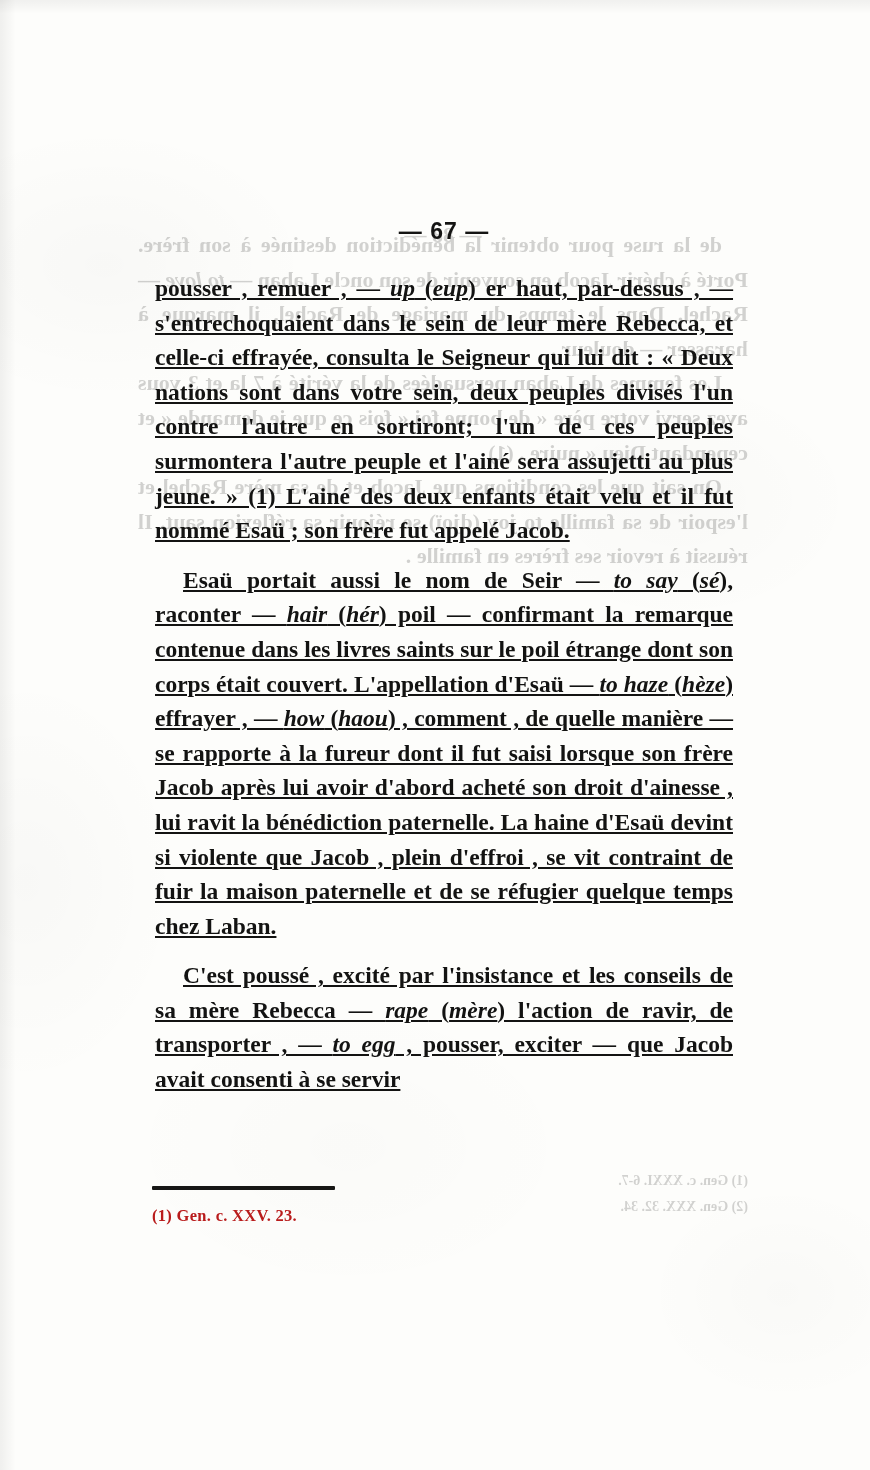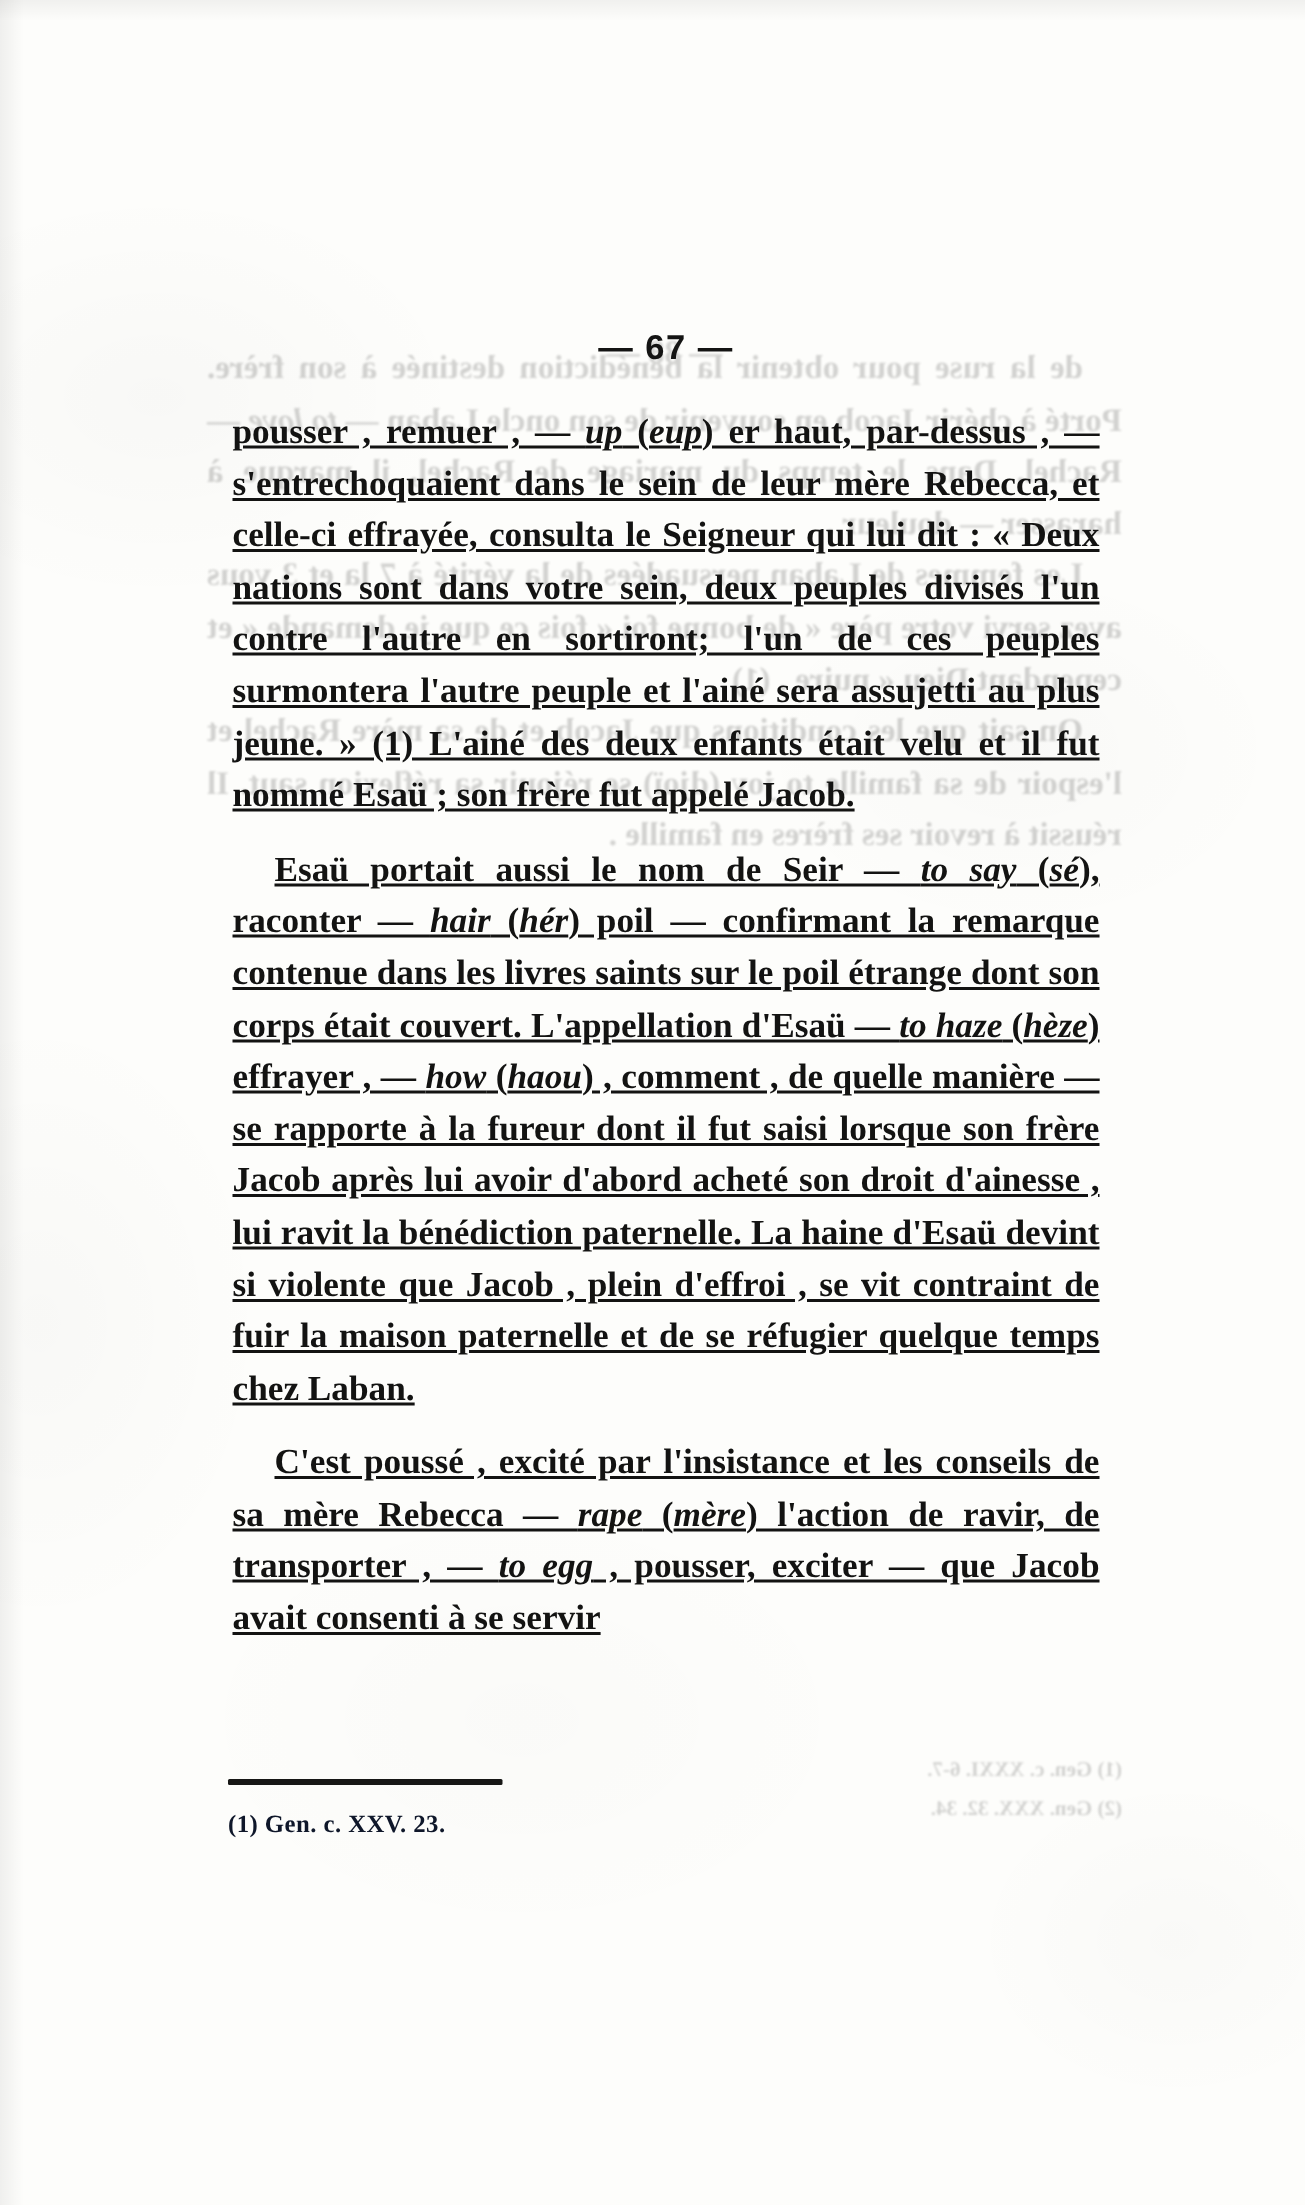--- a/index.html
+++ b/index.html
@@ -129,21 +129,21 @@
   .footnote-rule {
     width: 183px;
     height: 4px;
     background: #171716;
     margin-bottom: 16px;
     border-radius: 1px;
   }
   .footnote-text {
     font-size: 16.5px;
     font-weight: bold;
-    color: #0f172a;
+    color: #b91c1c;
     letter-spacing: 0.3px;
     font-family: "Liberation Serif", "DejaVu Serif", serif;
   }
 
   
   .gutter-shade {
     position: absolute;
     left: 0; top: 0;
     width: 16px; height: 100%;
     background: linear-gradient(to right, rgba(0,0,0,0.055), rgba(0,0,0,0));

